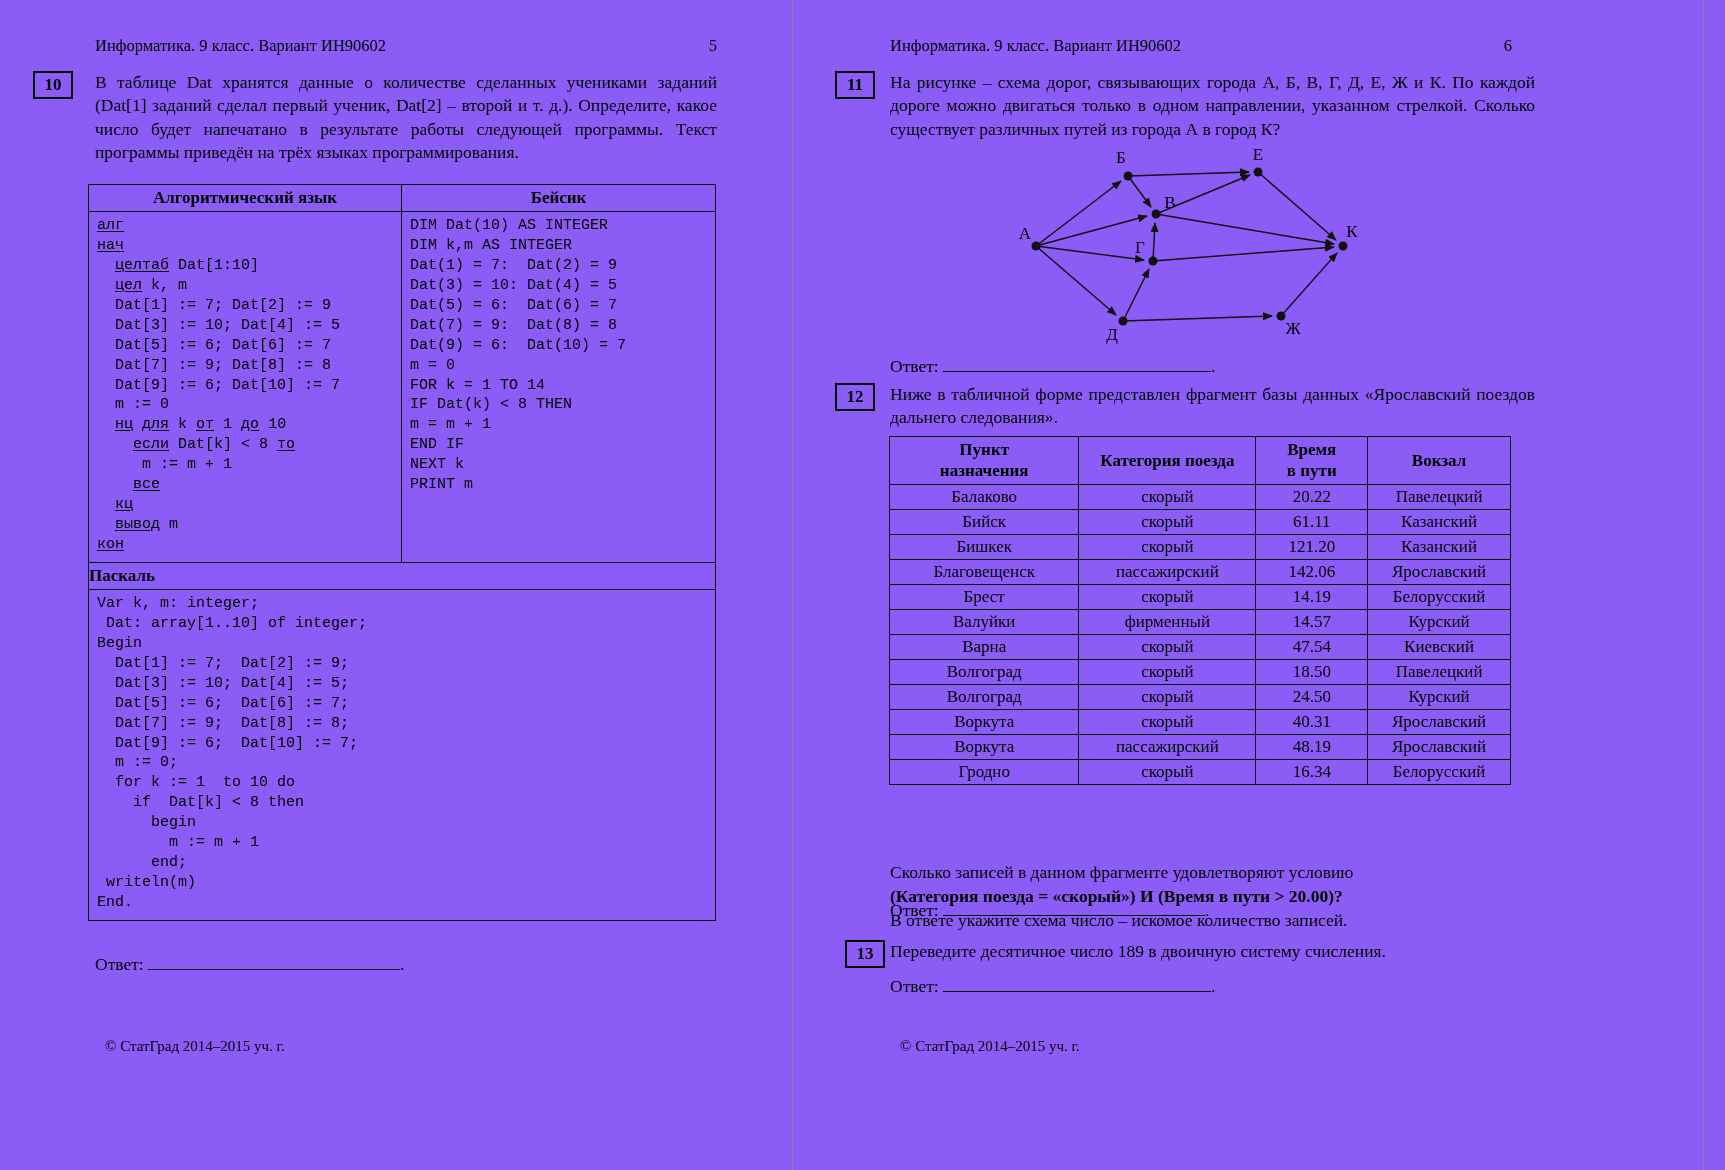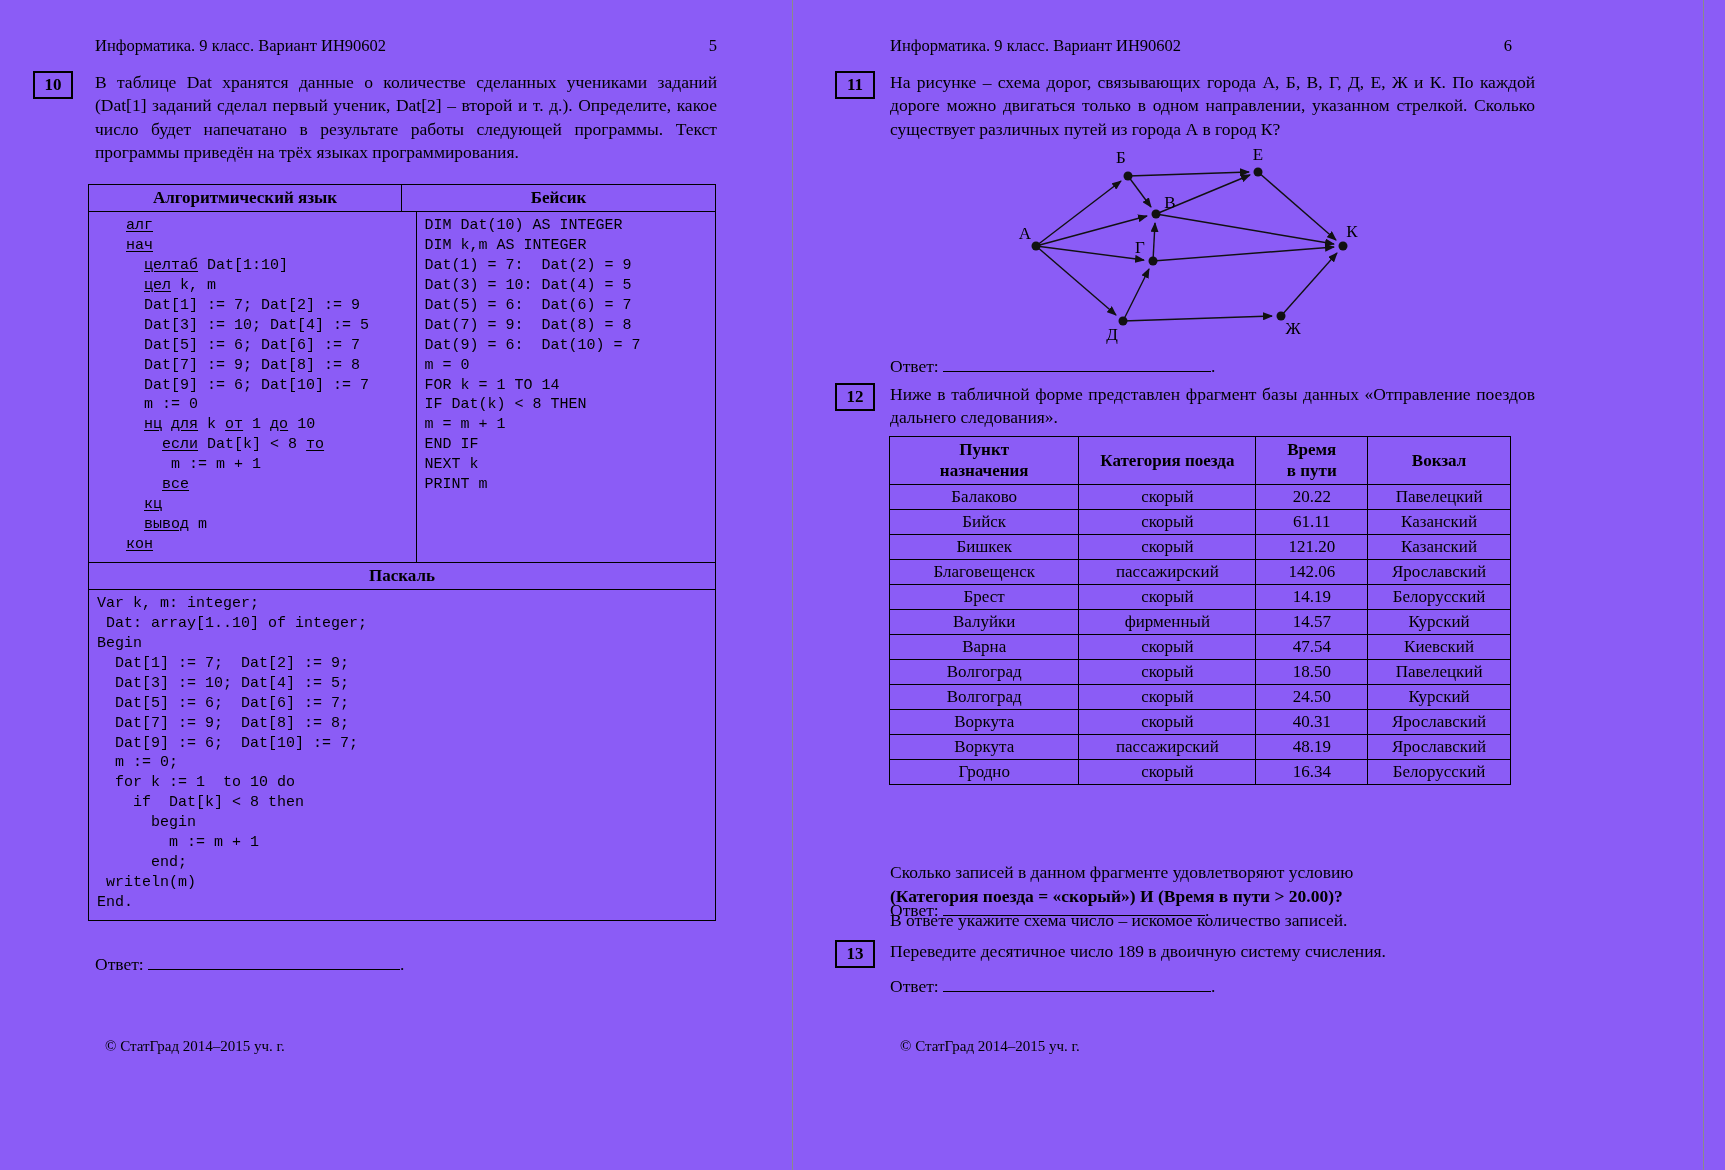--- a/index.html
+++ b/index.html
@@ -19,27 +19,27 @@
   .para { position:absolute; text-align:justify; font-size:17.5px; line-height:1.33; }
 
   
   .codetable { position:absolute; left:88px; top:184px; width:628px;
                border:1px solid #000; box-sizing:border-box; }
   .ct-hrow { display:flex; border-bottom:1px solid #000; font-weight:bold;
              font-size:17px; text-align:center; }
   .ct-hcell { padding:3px 0; box-sizing:border-box; }
   .c1 { width:50%; border-right:1px solid #000; box-sizing:border-box; }
   .c2 { width:50%; box-sizing:border-box; }
-  .ct-body { display:flex;margin-left:29px; }
+  .ct-body { display:flex; }
   .code { font-family:"Liberation Mono","DejaVu Sans Mono",monospace;
           font-size:15px; line-height:1.33; padding:4px 6px 7px 8px; }
   .cl { white-space:pre; }
   .cl u { text-underline-offset:2px; }
   .ct-pheader { border-top:1px solid #000; border-bottom:1px solid #000;
-                font-weight:bold; font-size:17px; text-align:center; padding:3px 0; }
+                font-weight:bold; font-size:17px; padding:3px 0; }
 
   .answer { position:absolute; font-size:17.5px; }
   .blank { display:inline-block; height:0.95em; border-bottom:1px solid #000;
            vertical-align:baseline; }
   .footer { position:absolute; top:1038px; font-size:15px; }
 
   
   .dbtable { position:absolute; left:96px; top:436px; width:622px;
              border-collapse:collapse; font-size:17px; }
   .dbtable th, .dbtable td { border:1px solid #000; text-align:center;
@@ -198,21 +198,21 @@
     </div>
 
     <div class="answer" style="left:97px; top:354px;">
       <span>Ответ:</span>
       <span class="blank" style="width:268px;"></span><span>.</span>
     </div>
 
     <div class="numbox" style="left:42px; top:383px;">
       <span>12</span>
     </div>
-    <div class="para" style="left:97px; top:383px; width:645px;">Ниже в табличной форме представлен фрагмент базы данных «Отправление поездов дальнего следования».</div>
+    <div class="para" style="left:97px; top:383px; width:645px;">Ниже в табличной форме представлен фрагмент базы данных «Ярославский поездов дальнего следования».</div>
 
     <table class="dbtable">
       <colgroup>
         <col style="width:30.5%">
           <col style="width:28.5%">
           <col style="width:18%">
           <col style="width:23%">
       </colgroup>
       <thead>
       <tr>
@@ -314,21 +314,21 @@
       <div>Сколько записей в данном фрагменте удовлетворяют условию</div>
       <div class="bold">(Категория поезда = «скорый») И (Время в пути &gt; 20.00)?</div>
       <div>В ответе укажите схема число – искомое количество записей.</div>
     </div>
 
     <div class="answer" style="left:97px; top:898px;">
       <span>Ответ:</span>
       <span class="blank" style="width:262px;"></span><span>.</span>
     </div>
 
-    <div class="numbox" style="left:42px; top:940px;">
+    <div class="numbox" style="left:52px; top:940px;">
       <span>13</span>
     </div>
     <div class="para" style="left:97px; top:940px; width:648px; text-align:left;">Переведите десятичное число 189 в двоичную систему счисления.</div>
 
     <div class="answer" style="left:97px; top:974px;">
       <span>Ответ:</span>
       <span class="blank" style="width:268px;"></span><span>.</span>
     </div>
 
     <div class="footer" style="left:107px;">© СтатГрад 2014–2015 уч. г.</div>

